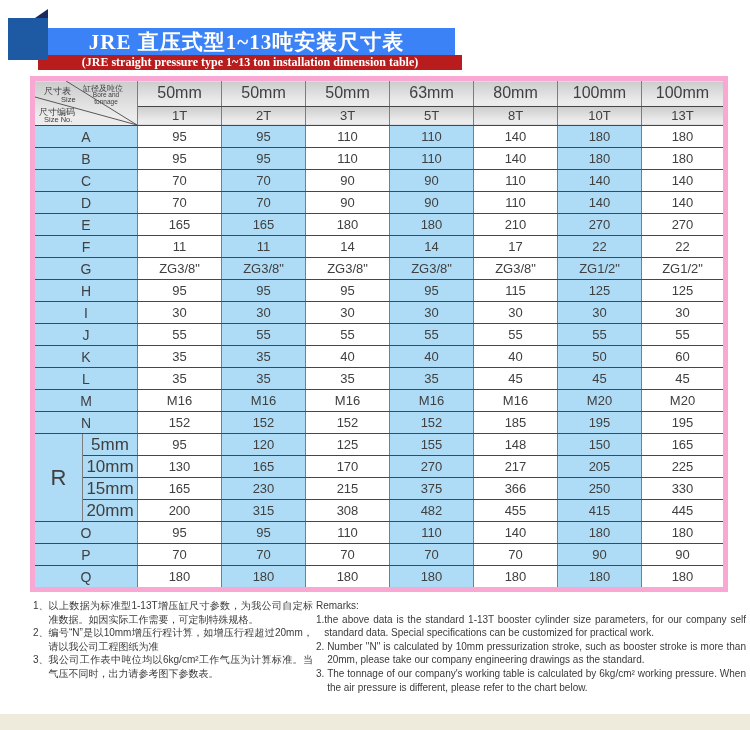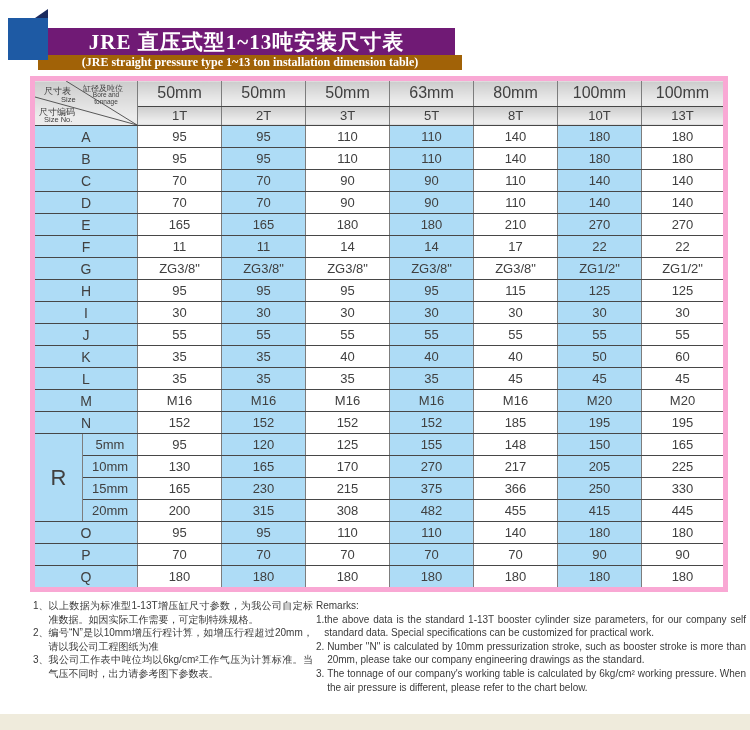--- a/index.html
+++ b/index.html
@@ -7,40 +7,40 @@
     width:750px;height:730px;position:relative;background:#ffffff;
     font-family:"Liberation Sans","DejaVu Sans",sans-serif;color:#3f3f3f;
     overflow:hidden;
   }
   
   .corner-square{position:absolute;left:8px;top:18px;width:40px;height:42px;background:#1e5aa4;z-index:3;}
   .corner-fold{position:absolute;right:0;top:-9px;width:0;height:0;
     border-left:13px solid transparent;border-bottom:9px solid #1a2a5e;}
   
   .banner{position:absolute;left:38px;top:28px;z-index:2;}
-  .banner-title{width:417px;height:27px;background:#701a75;color:#fff;text-align:center;
+  .banner-title{width:417px;height:27px;background:#3b82f6;color:#fff;text-align:center;
     font-family:"Liberation Serif","DejaVu Serif",serif;font-weight:bold;font-size:21px;
     line-height:29px;letter-spacing:1px;white-space:nowrap;}
-  .banner-sub{width:424px;height:15px;background:#a16207;color:#fff;text-align:center;
+  .banner-sub{width:424px;height:15px;background:#b91c1c;color:#fff;text-align:center;
     font-family:"Liberation Serif","DejaVu Serif",serif;font-weight:bold;font-size:12px;
     line-height:15px;white-space:nowrap;}
   
   table.dim-table{position:absolute;left:30px;top:76px;border-collapse:collapse;table-layout:fixed;
     border:5px solid #f9a8d4;}
   .dim-table td{border-top:1px solid #474747;border-bottom:1px solid #474747;
     border-left:1px solid #7d7d7d;border-right:1px solid #7d7d7d;
     text-align:center;vertical-align:middle;padding:0;color:#404040;overflow:hidden;}
   .header-cell{background:linear-gradient(180deg,#cccccc 0%,#ececec 80%);color:#353535;}
   .bore-cell{height:24px;font-size:16px;}
   .tonnage-cell{height:18px;font-size:13px;}
   .cell{height:21px;font-size:13px;background:#ffffff;}
   .blue{background:#aedcf6;}
   .label-cell{background:#aedcf6;font-size:14px;height:21px;}
   .r-label{font-size:22px;}
-  .sub-label{font-size:13px;}
+  .sub-label{font-size:17px;}
   
   .corner-cell{position:relative;padding:0;}
   .corner-wrap{position:relative;width:100%;height:44px;}
   .corner-wrap svg{position:absolute;left:0;top:0;width:100%;height:100%;}
   .corner-wrap span{position:absolute;white-space:nowrap;color:#3c3c3c;}
   .c-size-zh{left:9px;top:4px;font-size:9px;}
   .c-size-en{left:26px;top:14px;font-size:7.5px;}
   .c-bore-zh{right:14px;top:2px;font-size:8px;}
   .c-bore-en{right:10px;top:10px;width:42px;text-align:center;font-size:6.5px;line-height:7px;white-space:normal !important;}
   .c-no-zh{left:4px;top:25px;font-size:9px;}

